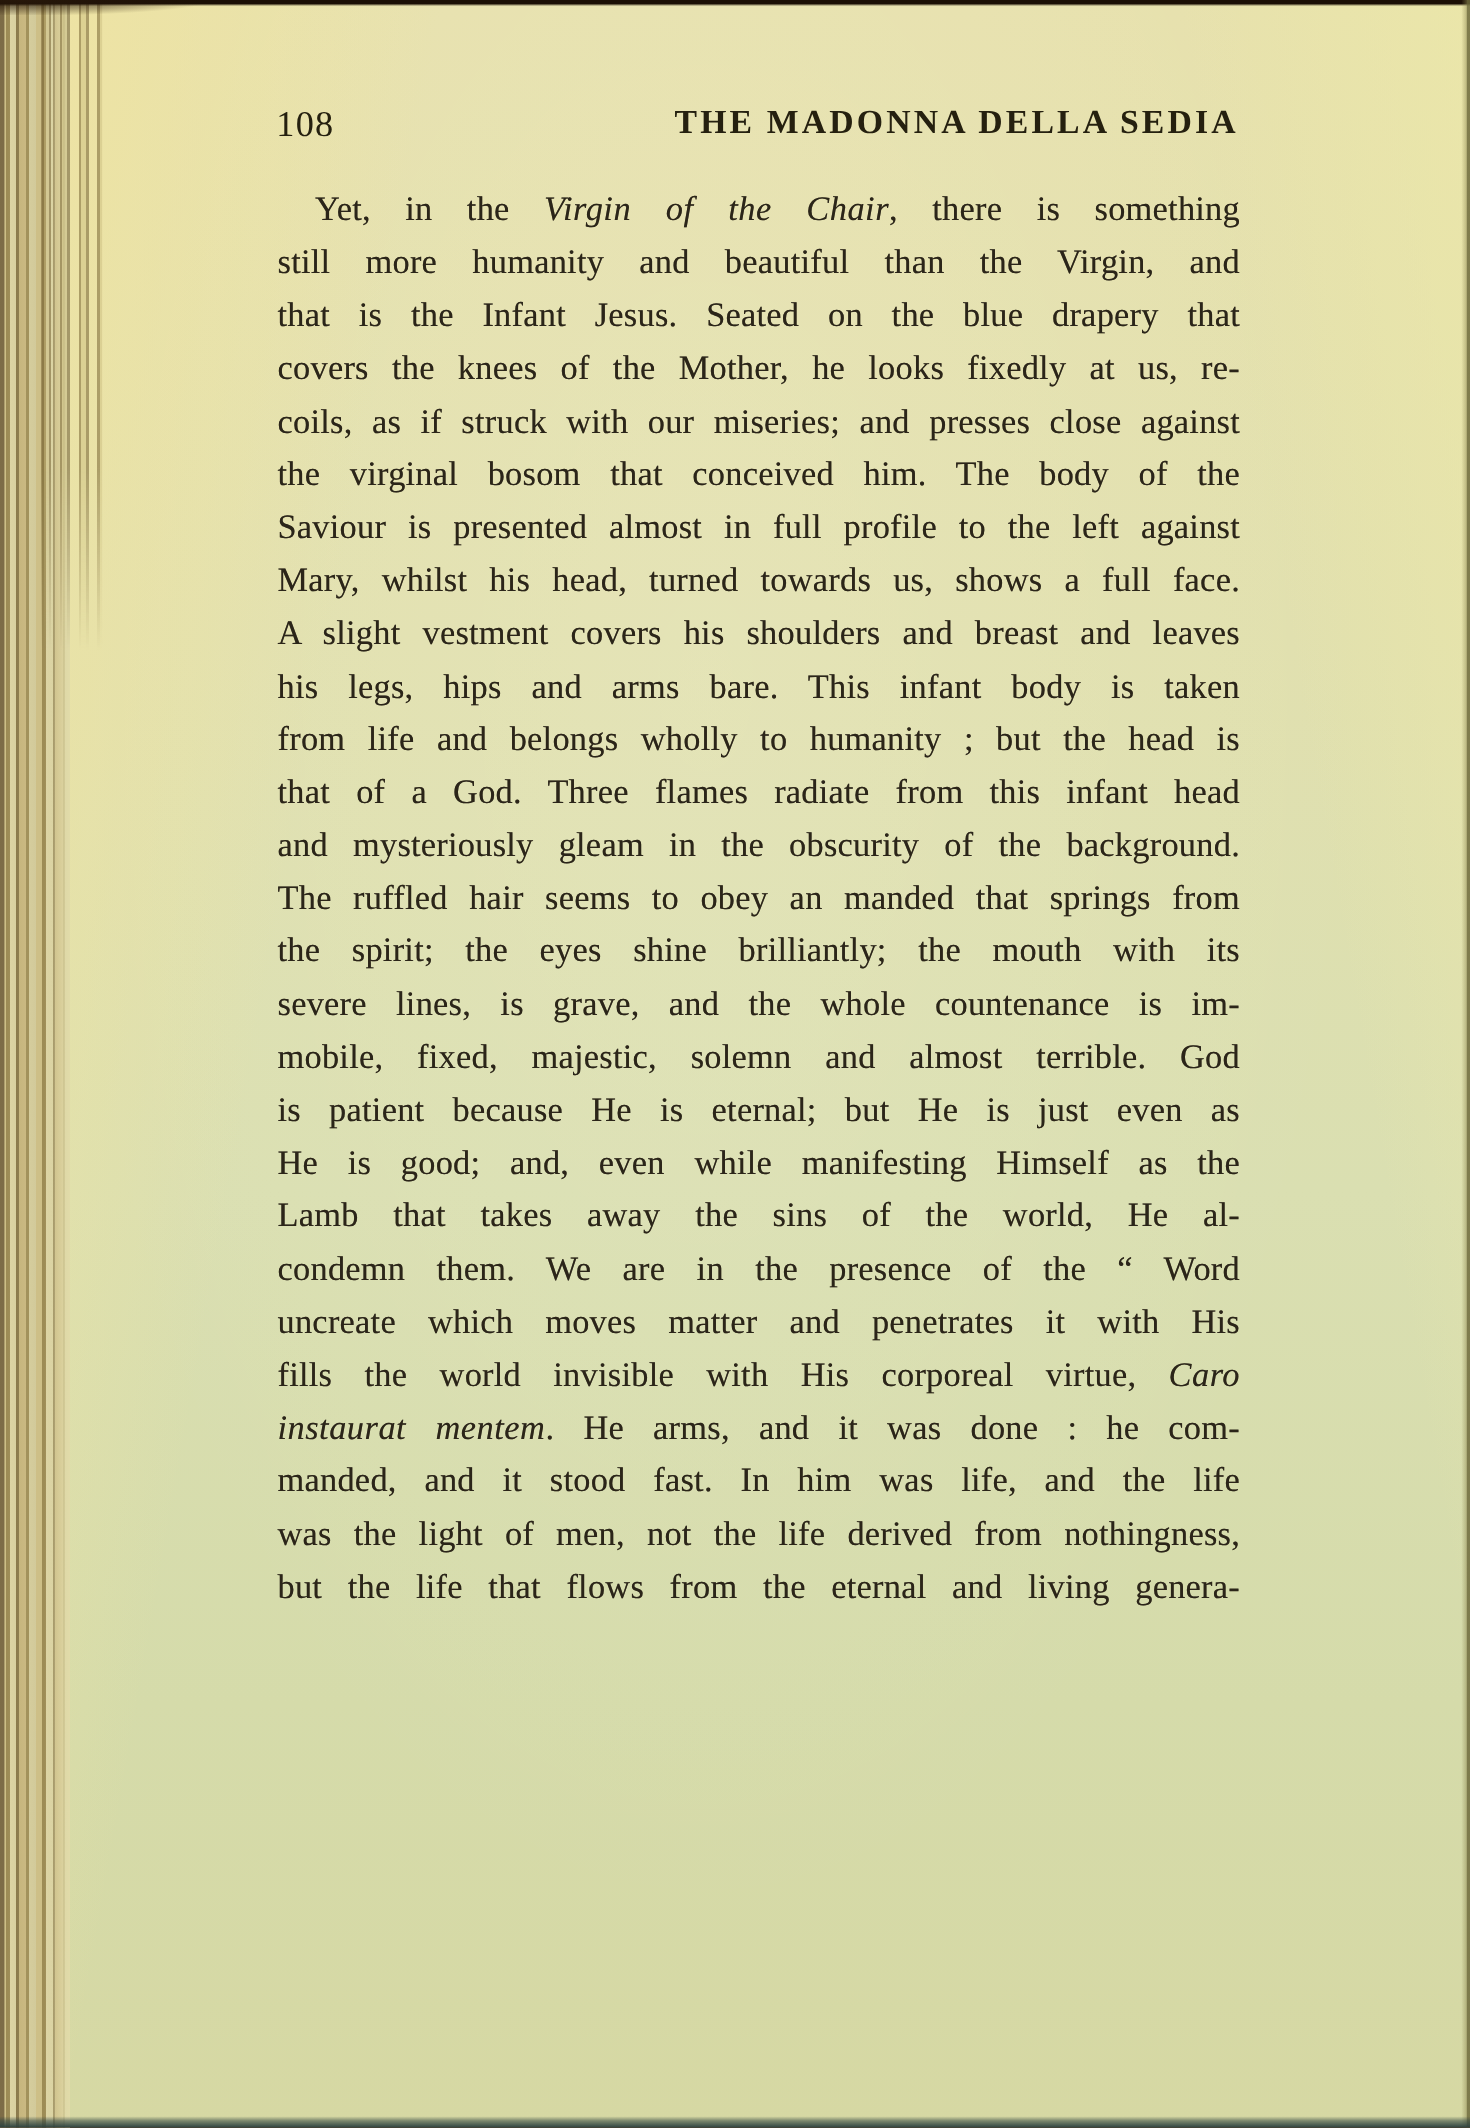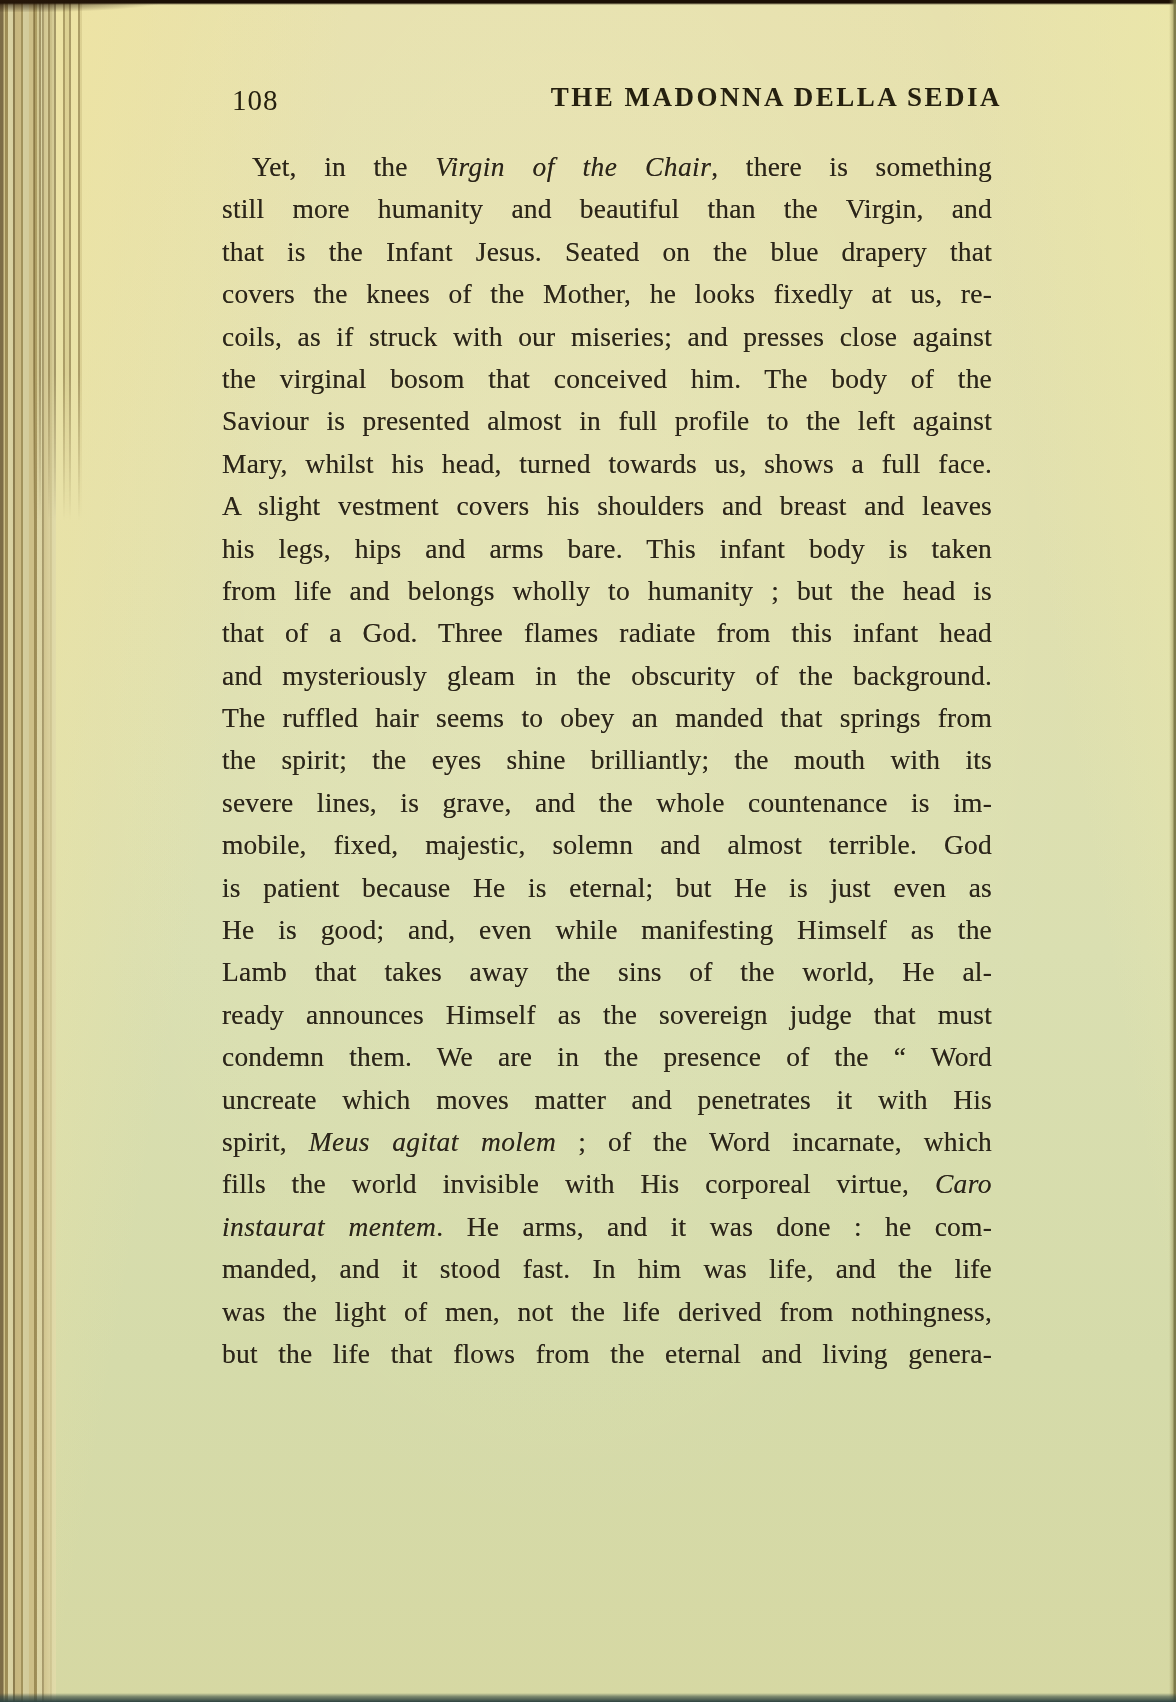--- a/index.html
+++ b/index.html
@@ -53,21 +53,21 @@
   .edge-right {
     position: absolute; right: 0; top: 0; bottom: 0; width: 7px;
     background: linear-gradient(to left, rgba(110,106,60,.85) 0 2px, rgba(141,135,80,.45) 3px, rgba(0,0,0,0));
   }
   .edge-bottom {
     position: absolute; left: 0; right: 0; bottom: 0; height: 9px;
     background: linear-gradient(to bottom, rgba(47,68,64,0) 0%, rgba(47,68,64,.55) 40%, #2e4340 100%);
   }
   
   .header-row {
-    position: absolute; left: 232px; top: 82px; width: 770px; height: 36px;
+    position: absolute; left: 221px; top: 82px; width: 770px; height: 36px;
   }
   .page-number {
     position: absolute; left: 0; top: 2px;
     font-size: 29px; letter-spacing: 1px; color: #25200f;
   }
   .running-header {
     position: absolute; left: 0; right: 0; top: 0;
     text-align: right;
     font-size: 27px; font-weight: 700; letter-spacing: 2.5px;
     color: #25200f;
@@ -121,24 +121,22 @@
       <div class="line"><span>from life and belongs wholly to humanity ; but the head is</span></div>
       <div class="line"><span>that of a God. Three flames radiate from this infant head</span></div>
       <div class="line"><span>and mysteriously gleam in the obscurity of the background.</span></div>
       <div class="line"><span>The ruffled hair seems to obey an manded that springs from</span></div>
       <div class="line"><span>the spirit; the eyes shine brilliantly; the mouth with its</span></div>
       <div class="line"><span>severe lines, is grave, and the whole countenance is im-</span></div>
       <div class="line"><span>mobile, fixed, majestic, solemn and almost terrible. God</span></div>
       <div class="line"><span>is patient because He is eternal; but He is just even as</span></div>
       <div class="line"><span>He is good; and, even while manifesting Himself as the</span></div>
       <div class="line"><span>Lamb that takes away the sins of the world, He al-</span></div>
-      <div class="line"><span>ready announces Himself as the sovereign judge that must</span></div>
       <div class="line"><span>condemn them. We are in the presence of the “ Word</span></div>
       <div class="line"><span>uncreate which moves matter and penetrates it with His</span></div>
-      <div class="line"><span>spirit, </span><em>Meus agitat molem</em><span> ; of the Word incarnate, which</span></div>
       <div class="line"><span>fills the world invisible with His corporeal virtue, </span><em>Caro</em></div>
       <div class="line"><em>instaurat mentem</em><span>. He arms, and it was done : he com-</span></div>
       <div class="line"><span>manded, and it stood fast. In him was life, and the life</span></div>
       <div class="line"><span>was the light of men, not the life derived from nothingness,</span></div>
       <div class="line"><span>but the life that flows from the eternal and living genera-</span></div>
     </div>
 
 </div>
 
 </body></html>

